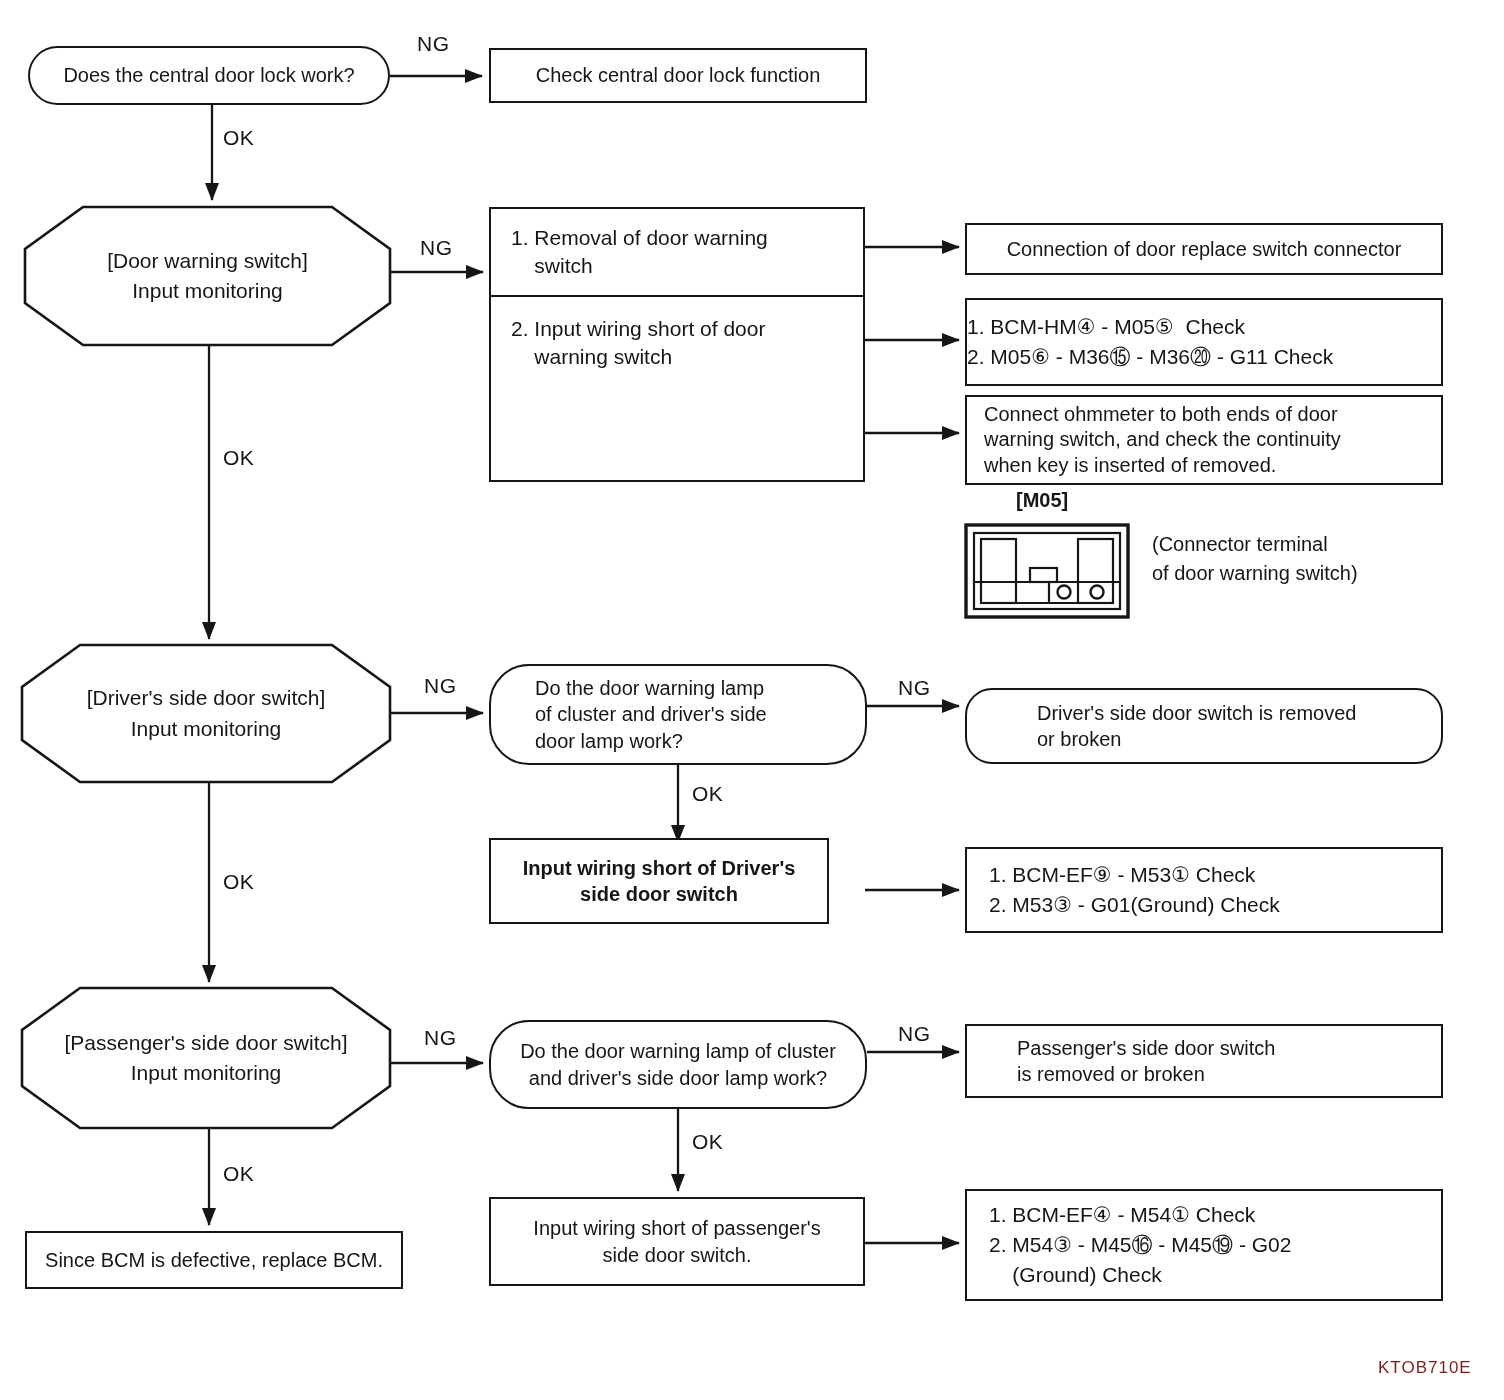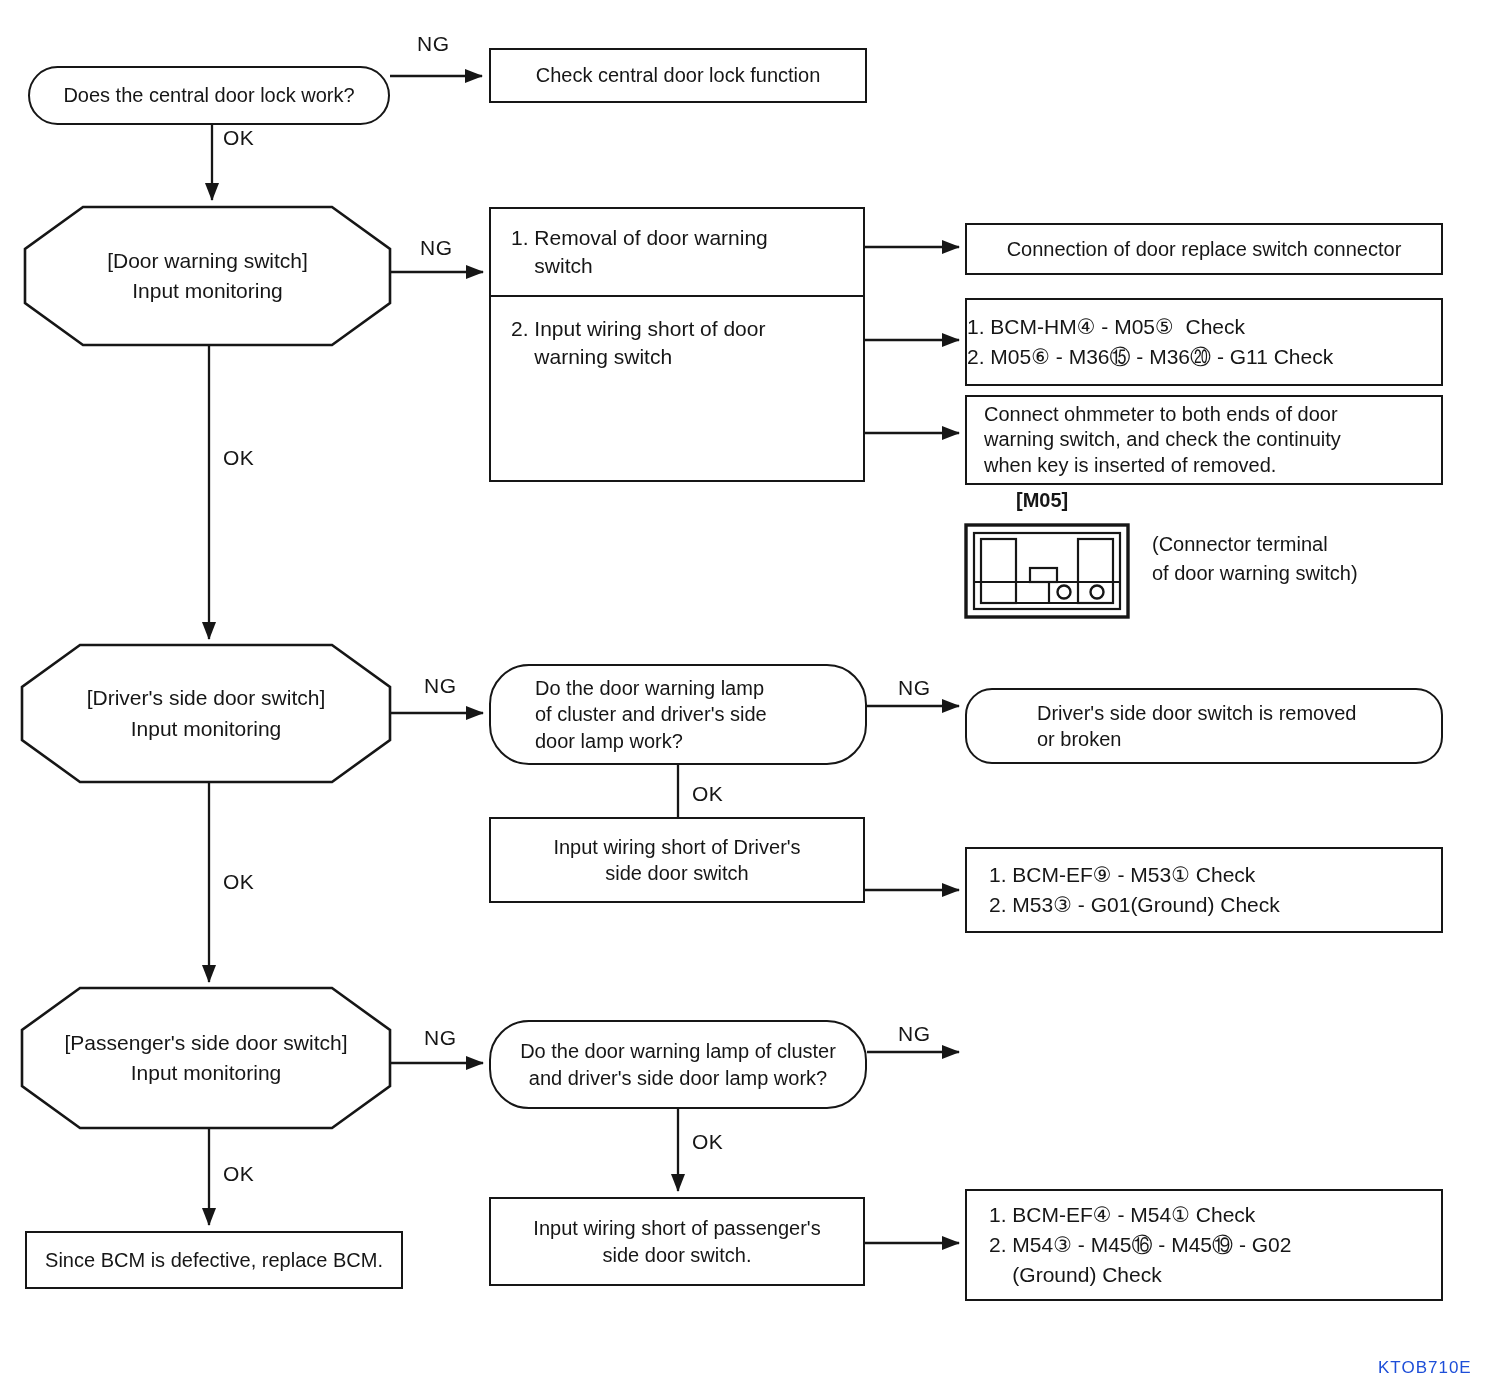--- a/index.html
+++ b/index.html
@@ -25,21 +25,21 @@
   .cause-row{
     box-sizing:border-box;display:flex;align-items:center;
     padding-left:20px;padding-right:8px;white-space:pre-wrap;
     font-size:21px;line-height:1.35;
   }
   .cause-row + .cause-row{border-top:2.5px solid #161616;}
   .listtext{font-size:21px;line-height:1.42;}
   svg{display:block;}
   .m05-title{font-weight:bold;font-size:20px;}
   .caption{white-space:pre-wrap;font-size:20px;line-height:1.45;}
-  .footer-code{font-size:17px;color:#1d4ed8;letter-spacing:1px;}
+  .footer-code{font-size:17px;color:#7f1d1d;letter-spacing:1px;}
 </style>
 </head>
 <body>
 
 <div id="canvas">
 
   <svg class="abs" style="left:0;top:0;" width="1504" height="1400" viewBox="0 0 1504 1400">
     <defs>
       <marker id="ah" markerUnits="userSpaceOnUse" markerWidth="20" markerHeight="15" refX="17" refY="7" orient="auto">
         <path d="M0,0 L18,7 L0,14 Z" fill="#161616"></path>
@@ -64,21 +64,21 @@
       <line x1="209" y1="1128" x2="209" y2="1225" marker-end="url(#ah)"></line>
       <line x1="865" y1="1243" x2="959" y2="1243" marker-end="url(#ah)"></line>
     </g>
     <g stroke="#161616" stroke-width="2.6" fill="none">
       <polygon points="83,207 332,207 390,249 390,303 332,345 83,345 25,303 25,249"></polygon>
       <polygon points="80,645 332,645 390,687 390,740 332,782 80,782 22,740 22,687"></polygon>
       <polygon points="80,988 332,988 390,1030 390,1086 332,1128 80,1128 22,1086 22,1030"></polygon>
     </g>
   </svg>
 
-  <div class="abs node pill" style="left:28px;top:46px;width:362px;height:59px;margin-top:20px;">
+  <div class="abs node pill" style="left:28px;top:46px;width:362px;height:59px;">
     <span>Does the central door lock work?</span>
   </div>
   <span class="edge-label" style="left:417px;top:32px;">NG</span>
   <div class="abs node" style="left:489px;top:48px;width:378px;height:55px;">
     <span>Check central door lock function</span>
   </div>
   <span class="edge-label" style="left:223px;top:126px;">OK</span>
 
   <div class="abs octtext" style="left:25px;top:207px;width:365px;height:138px;">[Door warning switch]
 Input monitoring</div>
@@ -124,31 +124,33 @@
 Input monitoring</div>
   <span class="edge-label" style="left:424px;top:674px;">NG</span>
   <div class="abs node round leftalign" style="left:489px;top:664px;width:378px;height:101px;padding-left:44px;">Do the door warning lamp
 of cluster and driver's side
 door lamp work?</div>
   <span class="edge-label" style="left:898px;top:676px;">NG</span>
   <div class="abs node leftalign" style="left:965px;top:688px;width:478px;height:76px;padding-left:70px;border-radius:27px;">Driver's side door switch is removed
 or broken</div>
   <span class="edge-label" style="left:692px;top:782px;">OK</span>
   <span class="edge-label" style="left:223px;top:870px;">OK</span>
-  <div class="abs node" style="left:489px;top:817px;width:376px;height:86px;">Input wiring short of Driver's
+  <div class="abs node" style="left:489px;top:838px;width:340px;height:86px;font-weight:bold;">Input wiring short of Driver's
 side door switch</div>
   <div class="abs node leftalign listtext" style="left:965px;top:847px;width:478px;height:86px;padding-left:22px;">1. BCM-EF⑨ - M53① Check
 2. M53③ - G01(Ground) Check</div>
 
   <div class="abs octtext" style="left:22px;top:988px;width:368px;height:140px;">[Passenger's side door switch]
 Input monitoring</div>
   <span class="edge-label" style="left:424px;top:1026px;">NG</span>
   <div class="abs node round" style="left:489px;top:1020px;width:378px;height:89px;">Do the door warning lamp of cluster
 and driver's side door lamp work?</div>
   <span class="edge-label" style="left:898px;top:1022px;">NG</span>
+  <div class="abs node leftalign" style="left:965px;top:1024px;width:478px;height:74px;padding-left:50px;">Passenger's side door switch
+is removed or broken</div>
   <span class="edge-label" style="left:692px;top:1130px;">OK</span>
   <span class="edge-label" style="left:223px;top:1162px;">OK</span>
   <div class="abs node" style="left:489px;top:1197px;width:376px;height:89px;">Input wiring short of passenger's
 side door switch.</div>
   <div class="abs node" style="left:25px;top:1231px;width:378px;height:58px;">Since BCM is defective, replace BCM.</div>
   <div class="abs node leftalign listtext" style="left:965px;top:1189px;width:478px;height:112px;padding-left:22px;">1. BCM-EF④ - M54① Check
 2. M54③ - M45⑯ - M45⑲ - G02
     (Ground) Check</div>
 
   <div class="abs footer-code" style="left:1378px;top:1358px;">KTOB710E</div>

